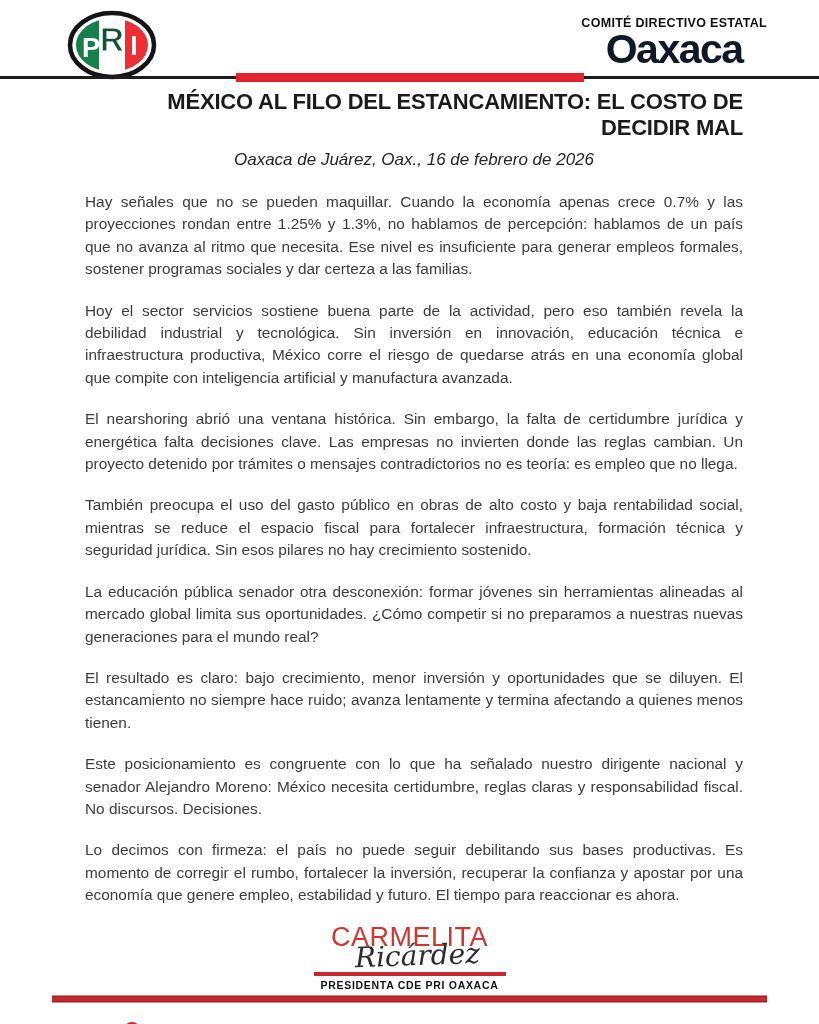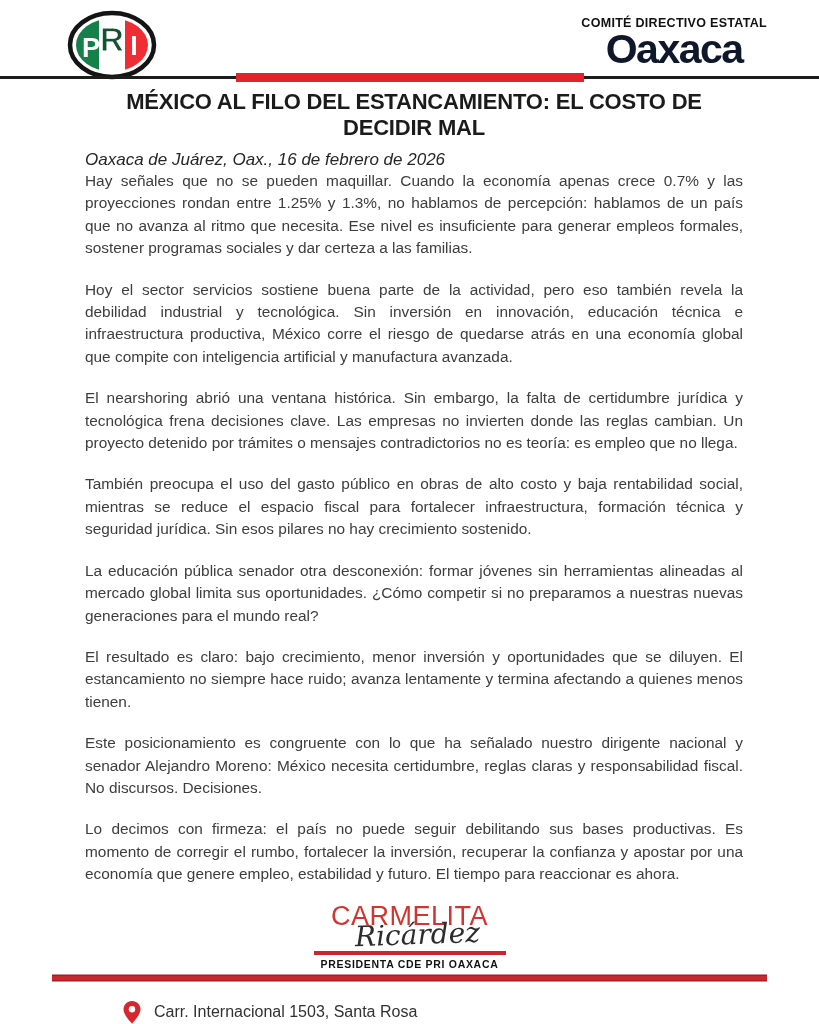--- a/index.html
+++ b/index.html
@@ -21,23 +21,23 @@
   .committee{font-size:12.5px;font-weight:800;color:#111;letter-spacing:.3px;}
   .oaxaca{font-size:41px;font-weight:900;color:#0f172a;letter-spacing:-1.5px;line-height:.95;}
 
   
   .separator{position:relative;height:9px;margin-top:7px;}
   .sep-black{position:absolute;left:0;right:0;top:3px;height:3px;background:#1c1c1c;}
   .sep-red{position:absolute;left:50%;transform:translateX(-50%);top:0;width:348px;height:9px;}
 
   
   .main{padding:16px 76px 0 85px;}
-  .doc-title{font-size:22px;font-weight:bold;color:var(--title-black);text-align:center;
+  .doc-title{font-size:22px;font-weight:bold;color:var(--title-black);text-align:right;
     letter-spacing:-.2px;margin-bottom:9px;}
-  .dateline{font-size:17px;font-style:italic;text-align:left;color:#262626;margin-bottom:0;}
+  .dateline{font-size:17px;font-style:italic;text-align:center;color:#262626;margin-bottom:21px;}
   .body-par{font-size:15.4px;line-height:22.4px;text-align:justify;color:var(--text-dark);
     margin-bottom:19px;}
 
   
   .signature{text-align:center;margin-top:-2px;}
   .sig-first{font-size:27px;font-weight:normal;color:var(--signature-red);letter-spacing:.5px;line-height:1;}
   .sig-last{font-family:"DejaVu Serif",serif;font-style:italic;font-size:28px;color:#2c2c2c;
     margin-top:-12px;transform:rotate(-2deg);display:inline-block;position:relative;left:8px;line-height:1.1;}
   .sig-rule{width:192px;height:4px;background:var(--rule-red);margin:1px auto 3px;}
   .sig-role{font-size:10.5px;font-weight:800;color:#111;letter-spacing:.7px;}
@@ -84,21 +84,21 @@
     <div class="sep-black"></div>
     <div class="sep-red" style="background:var(--accent-red);"></div>
   </div>
 
   <div class="main">
     <h1 class="doc-title">MÉXICO AL FILO DEL ESTANCAMIENTO: EL COSTO DE DECIDIR MAL</h1>
     <div class="dateline">Oaxaca de Juárez, Oax., 16 de febrero de 2026</div>
 
     <p class="body-par">Hay señales que no se pueden maquillar. Cuando la economía apenas crece 0.7% y las proyecciones rondan entre 1.25% y 1.3%, no hablamos de percepción: hablamos de un país que no avanza al ritmo que necesita. Ese nivel es insuficiente para generar empleos formales, sostener programas sociales y dar certeza a las familias.</p>
     <p class="body-par">Hoy el sector servicios sostiene buena parte de la actividad, pero eso también revela la debilidad industrial y tecnológica. Sin inversión en innovación, educación técnica e infraestructura productiva, México corre el riesgo de quedarse atrás en una economía global que compite con inteligencia artificial y manufactura avanzada.</p>
-    <p class="body-par">El nearshoring abrió una ventana histórica. Sin embargo, la falta de certidumbre jurídica y tecnológica frena decisiones clave. Las empresas no invierten donde las reglas cambian. Un proyecto detenido por trámites o mensajes contradictorios no es teoría: es empleo que no llega.</p>
+    <p class="body-par">El nearshoring abrió una ventana histórica. Sin embargo, la falta de certidumbre jurídica y energética falta decisiones clave. Las empresas no invierten donde las reglas cambian. Un proyecto detenido por trámites o mensajes contradictorios no es teoría: es empleo que no llega.</p>
     <p class="body-par">También preocupa el uso del gasto público en obras de alto costo y baja rentabilidad social, mientras se reduce el espacio fiscal para fortalecer infraestructura, formación técnica y seguridad jurídica. Sin esos pilares no hay crecimiento sostenido.</p>
     <p class="body-par">La educación pública senador otra desconexión: formar jóvenes sin herramientas alineadas al mercado global limita sus oportunidades. ¿Cómo competir si no preparamos a nuestras nuevas generaciones para el mundo real?</p>
     <p class="body-par">El resultado es claro: bajo crecimiento, menor inversión y oportunidades que se diluyen. El estancamiento no siempre hace ruido; avanza lentamente y termina afectando a quienes menos tienen.</p>
     <p class="body-par">Este posicionamiento es congruente con lo que ha señalado nuestro dirigente nacional y senador Alejandro Moreno: México necesita certidumbre, reglas claras y responsabilidad fiscal. No discursos. Decisiones.</p>
     <p class="body-par">Lo decimos con firmeza: el país no puede seguir debilitando sus bases productivas. Es momento de corregir el rumbo, fortalecer la inversión, recuperar la confianza y apostar por una economía que genere empleo, estabilidad y futuro. El tiempo para reaccionar es ahora.</p>
   </div>
 
   <div class="signature">
     <div class="sig-first">CARMELITA</div>
     <div class="sig-last">Ricárdez</div>

